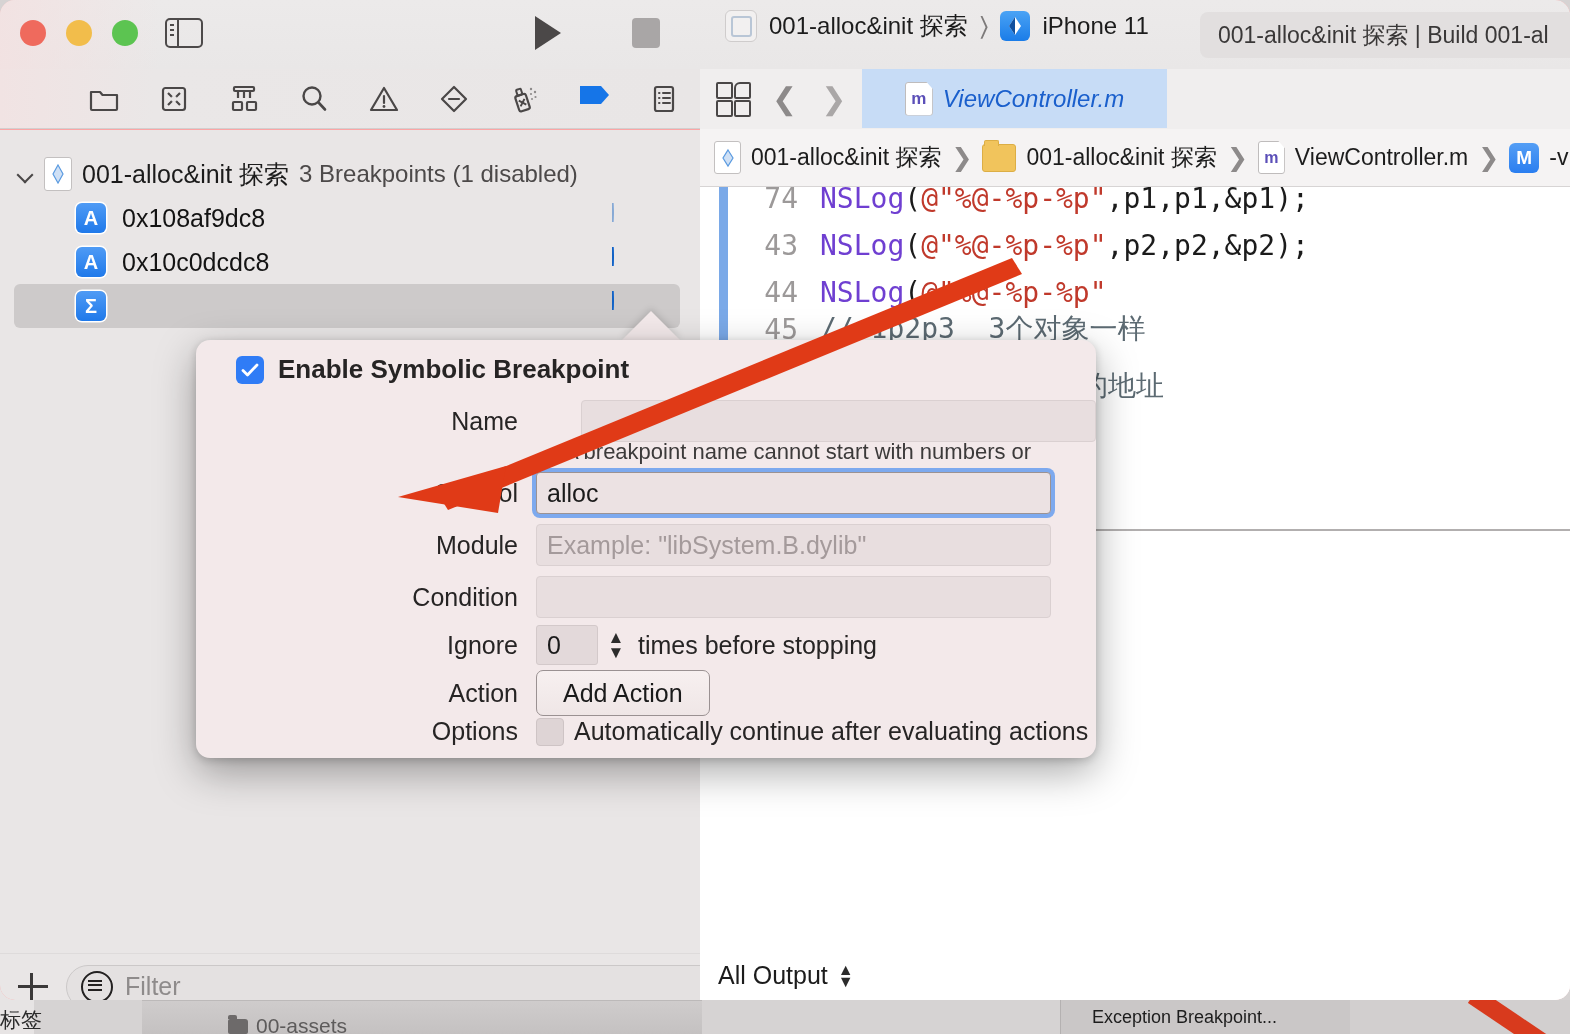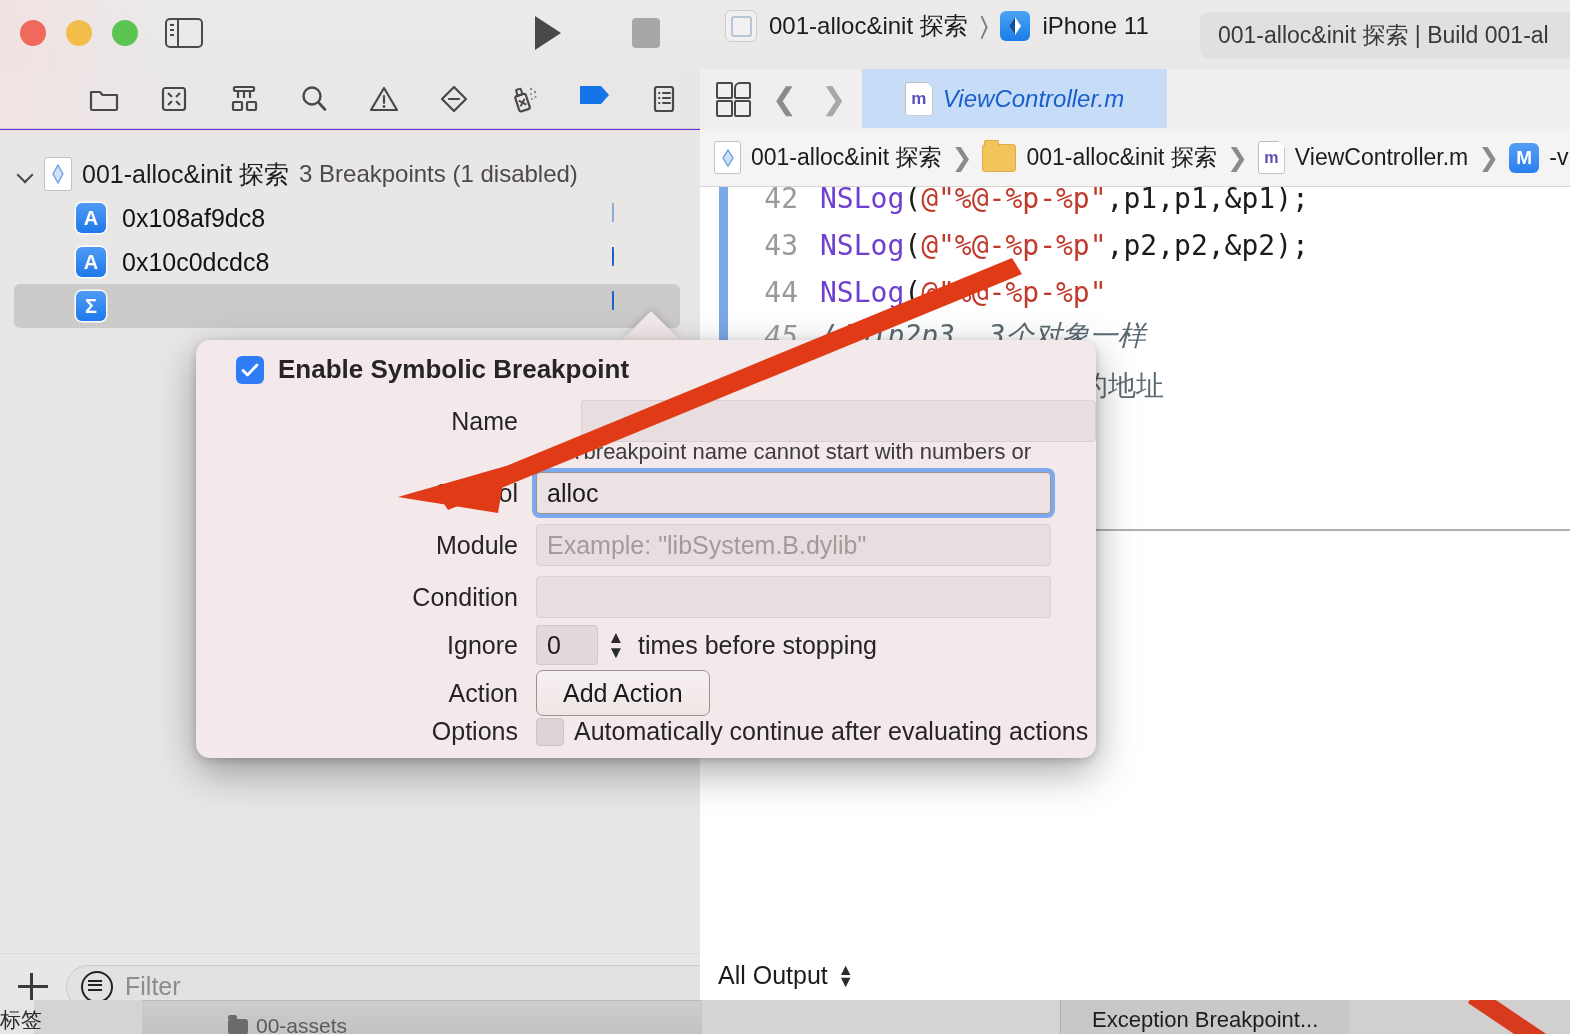--- a/index.html
+++ b/index.html
@@ -49,40 +49,40 @@
     background: #6d6a6a; border-radius: 2px 2px 0 0;
   }
   .bg-menu-panel {
     position: absolute; left: 1060px; top: 1000px; width: 290px; height: 34px;
     background: #cac7c7;
     border-left: 1px solid #b4b1b1;
     border-right: 1px solid #b4b1b1;
   }
   .bg-menu-item {
     position: absolute; left: 1092px; top: 1007px;
-    font-size: 22px; color: #1d1d1d; white-space: nowrap;
+    font-size: 18px; color: #1d1d1d; white-space: nowrap;
   }
   .bg-right-strip {
     position: absolute; left: 1350px; top: 1000px; width: 220px; height: 34px;
     background: #d2cfcf;
   }
   .bg-red-diag {
     position: absolute; left: 1468px; top: 998px; width: 130px; height: 40px;
     overflow: hidden;
   }
   .bg-red-diag:after {
     content: ""; position: absolute; left: 10px; top: -10px;
     width: 150px; height: 18px; background: #d83a1d;
     transform: rotate(34deg); transform-origin: left top;
   }
 
   
   .window {
     position: absolute; left: 0; top: 0; width: 1570px; height: 1000px;
-    background: #6d28d9; overflow: hidden;
+    background: #fca5a5; overflow: hidden; border-radius: 15px;
   }
 
   
   .toolbar {
     position: absolute; left: 0; top: 0; width: 1570px; height: 69px;
     background: linear-gradient(180deg,#eceaea 0%, #e9e7e7 100%);
     border-bottom: 1px solid #cfcccc;
   }
   .toolbar-left-tint {
     position: absolute; left: 0; top: 0; width: 160px; height: 69px;
@@ -732,32 +732,32 @@
         <span class="crumb-sep">❯</span>
         <span class="crumb">
           <span class="crumb-method-ic">M</span>
           <span class="crumb-text">-view</span>
         </span>
       </div>
 
       <div class="code-area">
         <div class="code-bp-stripe"></div>
         <div class="code-line" style="top:-14px;">
-          <span class="ln">42</span>
+          <span class="ln">74</span>
           <span class="k-fn">NSLog</span><span class="k-plain">(</span><span class="k-str">@"%@-%p-%p"</span><span class="k-plain">,p1,p1,&amp;p1);</span>
         </div>
         <div class="code-line" style="top:33px;">
           <span class="ln">43</span>
           <span class="k-fn">NSLog</span><span class="k-plain">(</span><span class="k-str">@"%@-%p-%p"</span><span class="k-plain">,p2,p2,&amp;p2);</span>
         </div>
         <div class="code-line" style="top:80px;">
           <span class="ln">44</span>
           <span class="k-fn">NSLog</span><span class="k-plain">(</span><span class="k-str">@"%@-%p-%p"</span>
         </div>
-        <div class="code-line" style="top:124px;font-style:italic;">
+        <div class="code-line" style="top:117px;">
           <span class="ln">45</span>
           <span class="k-cmt">//p1p2p3  3个对象一样</span>
         </div>
         <div class="code-line" style="top:174px;">
           <span class="ln"></span>
           <span class="k-cmt" style="margin-left:260px;">的地址</span>
         </div>
       </div>
 
       <div class="editor-divider"></div>

